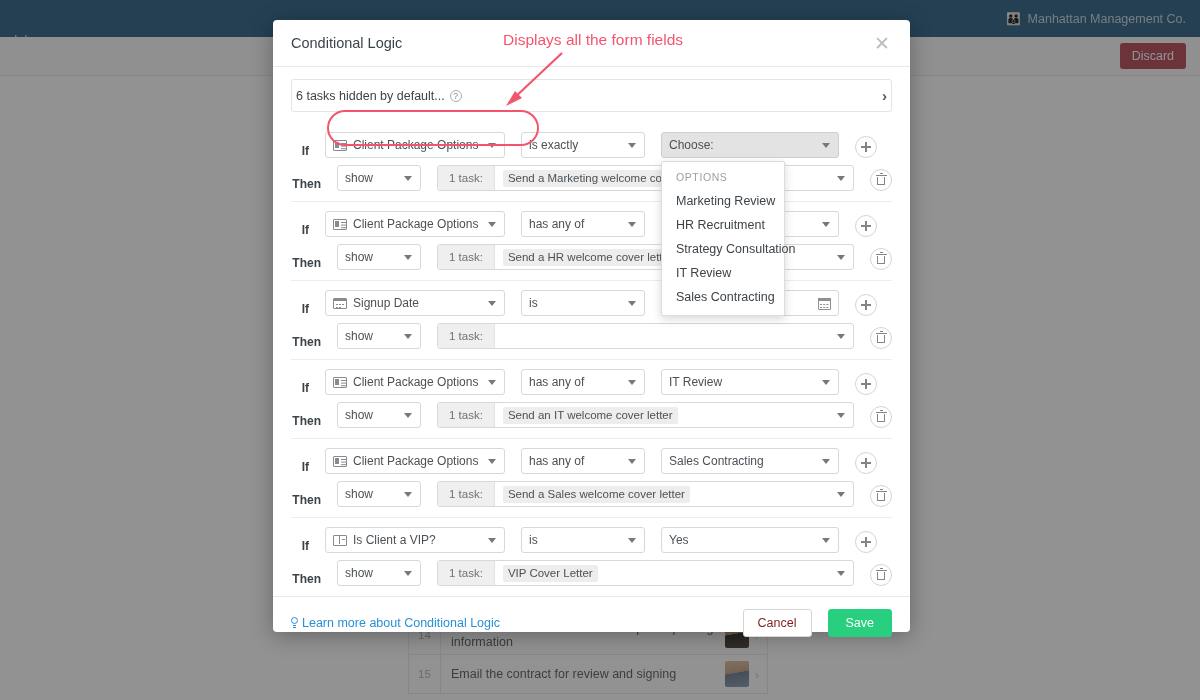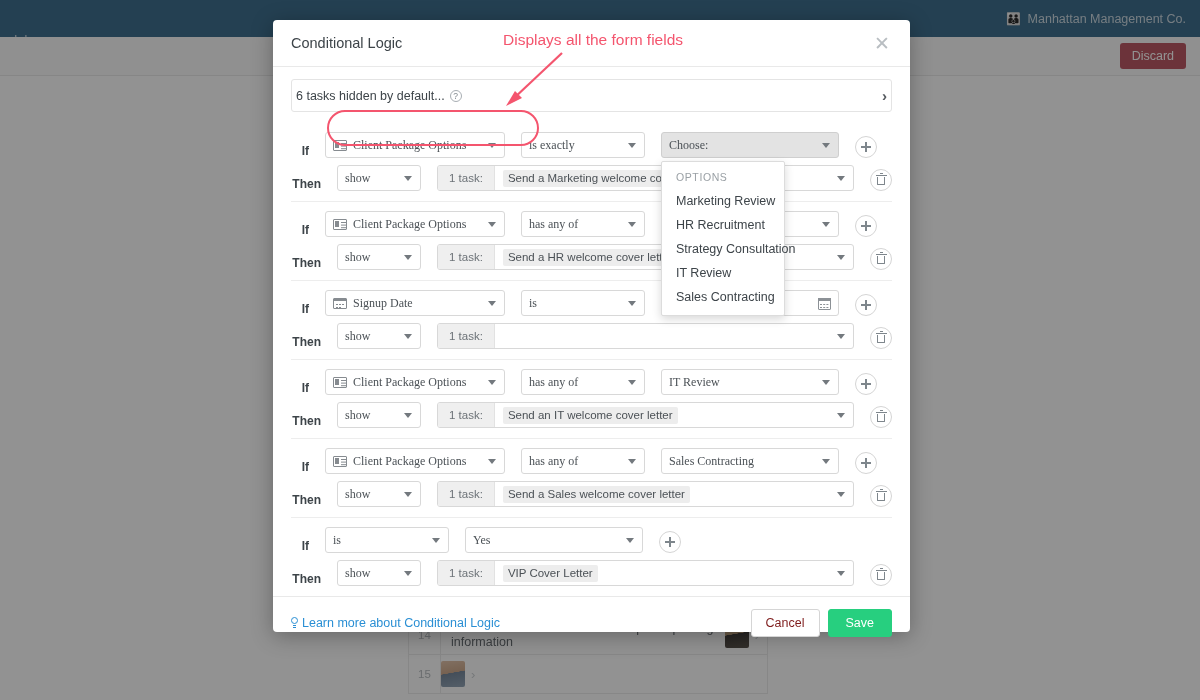--- a/index.html
+++ b/index.html
@@ -96,21 +96,21 @@
   .rule { padding: 9px 0 10px 0; border-bottom: 1px solid #ededed; }
   .rule:last-child { border-bottom: none; }
   .rule-line { display: flex; align-items: flex-end; gap: 16px; }
   .rule-line + .rule-line { margin-top: 7px; }
   .kw { width: 18px; text-align: right; font-size: 12px; font-weight: bold; color: #3d4449; }
   .kw.then { width: 30px; }
 
   .sel {
     height: 26px; border: 1px solid #d8d8d8; border-radius: 3px; background: #fff;
     display: flex; align-items: center; padding: 0 7px; gap: 6px;
-    font-size: 12px; color: #4b5156; position: relative; cursor: pointer; font-family: Liberation Serif, serif;
+    font-size: 12px; color: #4b5156; position: relative; cursor: pointer;
   }
   .sel.gray { background: #e3e3e3; border-color: #cfcfcf; }
   .sel .caret {
     position: absolute; right: 8px; width: 0; height: 0;
     border-left: 4px solid transparent; border-right: 4px solid transparent;
     border-top: 5px solid #73797e;
   }
   .sel .txt { overflow: hidden; white-space: nowrap; text-overflow: ellipsis; padding-right: 14px; }
   .w-field { width: 180px; }
   .w-op { width: 124px; }
@@ -234,20 +234,21 @@
   .footer-btns { display: flex; gap: 8px; align-items: center; }
   .btn-cancel {
     background: #fff; border: 1px solid #d5d5d5; border-radius: 3px;
     padding: 6px 14px; font-size: 12.5px; color: #7f1d1d; cursor: pointer;
     font-family: "Liberation Sans", sans-serif;
   }
   .btn-save {
     background: #27cf7f; border: 1px solid #27cf7f; border-radius: 3px;
     padding: 6px 17px; font-size: 12.5px; color: #fff; cursor: pointer;
     font-family: "Liberation Sans", sans-serif;
+    margin-left: 8px;
   }
 
   
   .anno-text {
     position: absolute; left: 503px; top: 31px; font-size: 15.5px;
     color: #f4556e; white-space: nowrap; z-index: 60;
   }
   .anno-arrow { position: absolute; left: 500px; top: 48px; z-index: 60; }
   .anno-box {
     position: absolute; left: 327px; top: 110px; width: 212px; height: 36px;
@@ -274,20 +275,21 @@
   <div class="bg-body">
     <div class="task-list">
       <div class="task-row">
         <span class="task-num">14</span>
         <span class="task-text">Give directions to office and a map with parking information</span>
         <span class="task-avatar av-a"></span>
         <span class="task-chev">›</span>
       </div>
       <div class="task-row">
         <span class="task-num">15</span>
+        <span class="task-text">Email the contract for review and signing</span>
         <span class="task-avatar av-b"></span>
         <span class="task-chev">›</span>
       </div>
     </div>
   </div>
 
   <div class="overlay"></div>
 
   <div class="modal">
 
@@ -534,20 +536,25 @@
                 <i class="trash-lid"></i>
                 <i class="trash-body"></i>
               </span>
           </div>
         </div>
       </div>
 
       <div class="rule">
         <div class="rule-line">
           <span class="kw">If</span>
+          <div class="sel w-field">
+            <span class="fi fi-radio"></span>
+            <span class="txt">Is Client a VIP?</span>
+            <span class="caret"></span>
+          </div>
           <div class="sel w-op">
             <span class="txt">is</span>
             <span class="caret"></span>
           </div>
           <div class="sel w-val">
             <span class="txt">Yes</span>
             <span class="caret"></span>
           </div>
           <div class="rnd-btn">
             <span class="plus-wrap">

